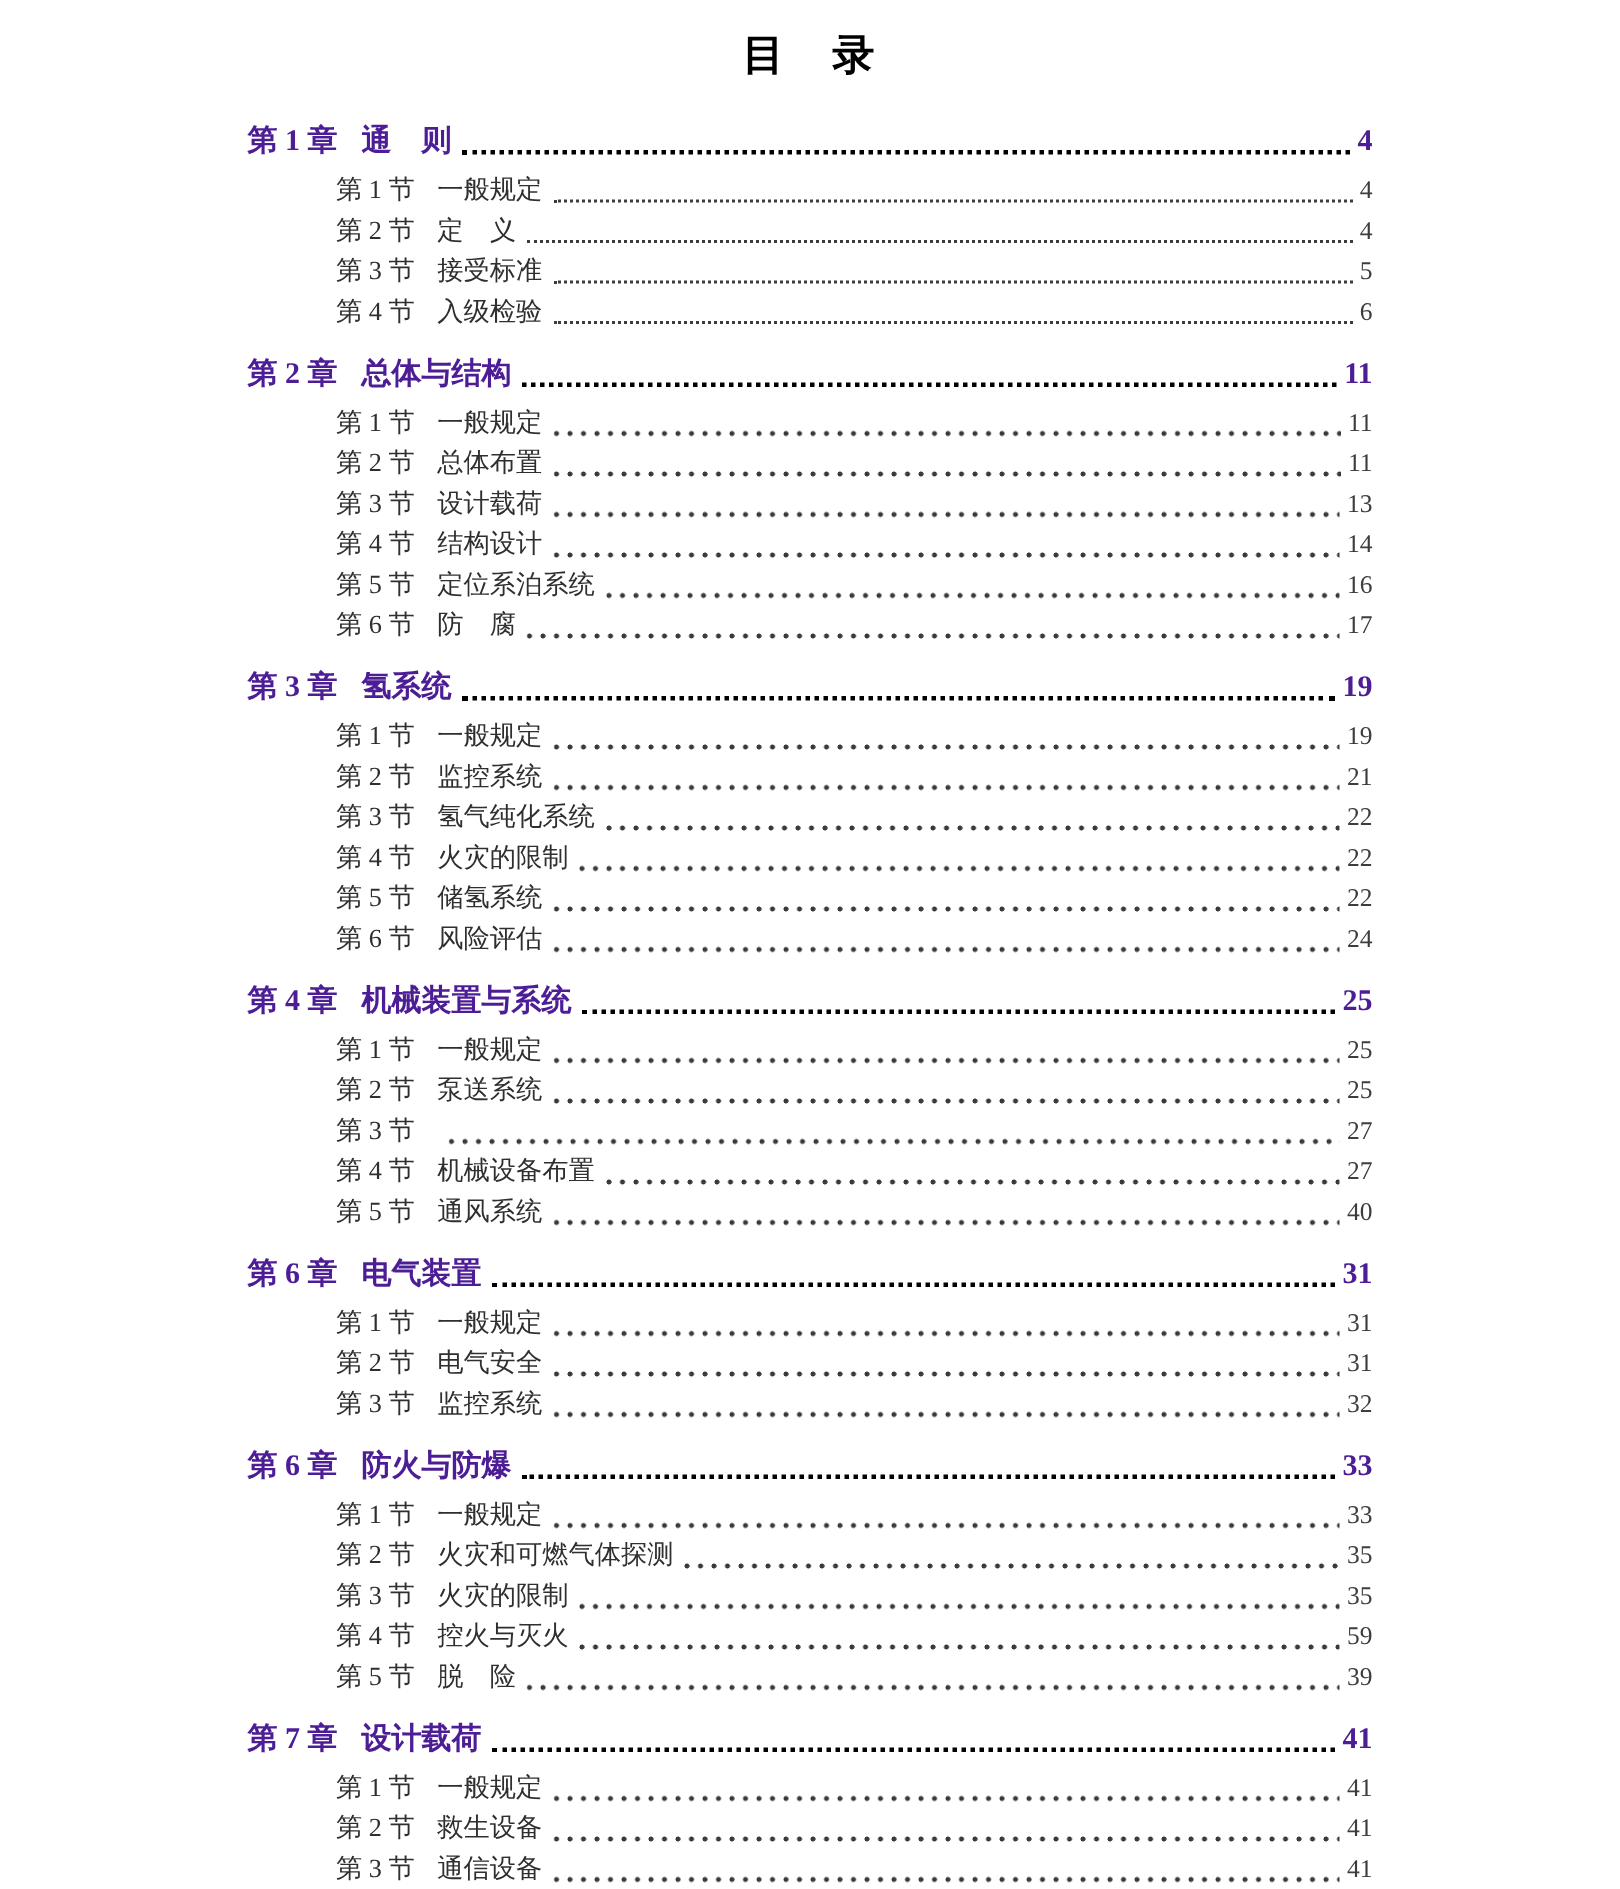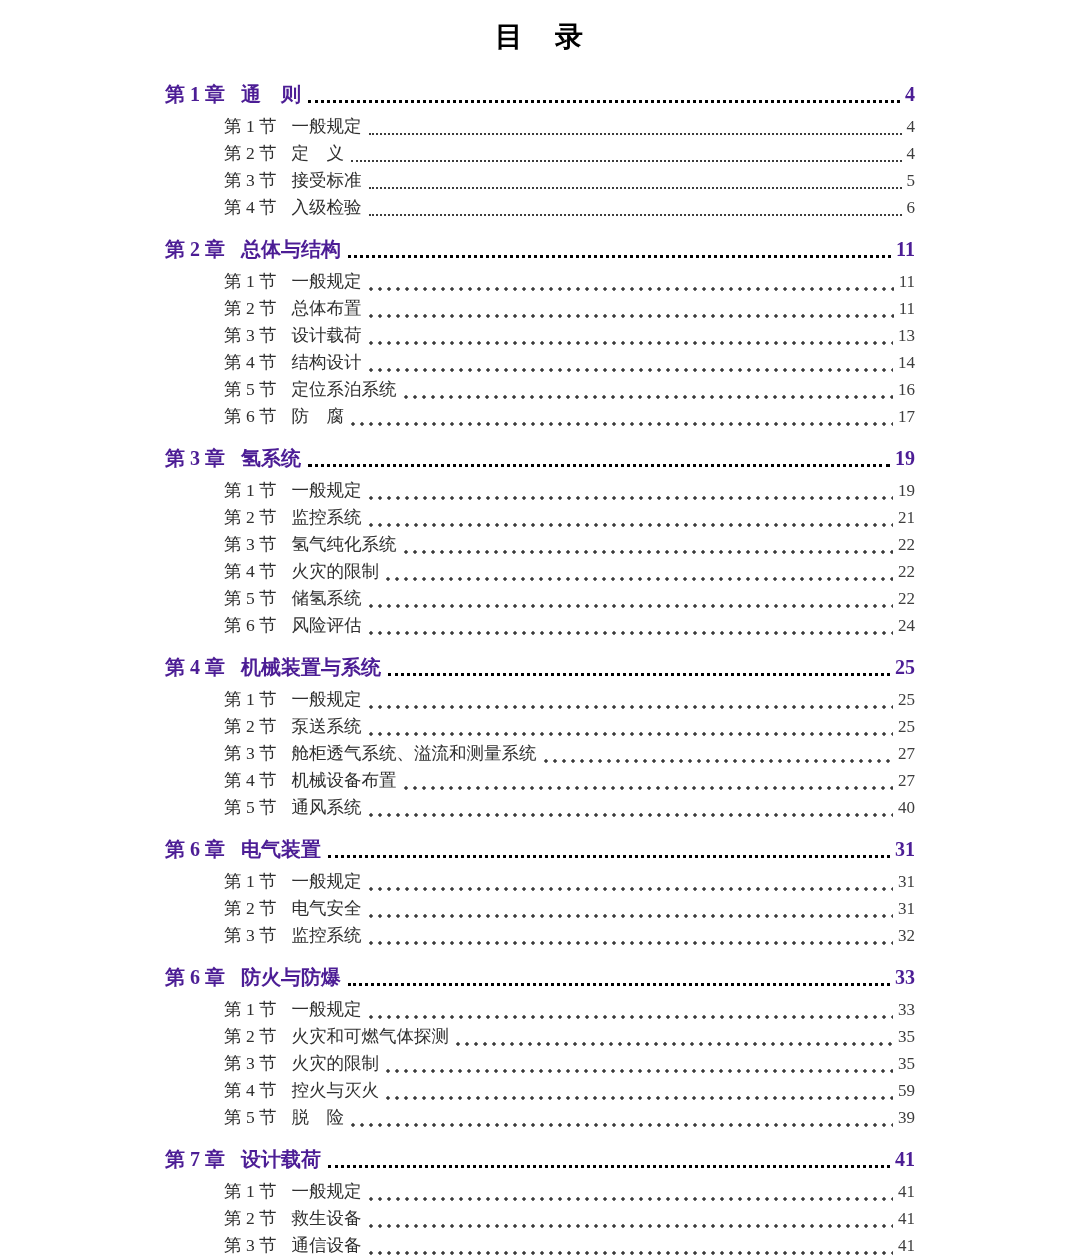--- a/index.html
+++ b/index.html
@@ -209,21 +209,20 @@
         <span class="pnum">25</span>
       </div>
       <div class="toc-row section-row">
         <span class="label">第 2 节</span>
         <span class="titletext">泵送系统</span>
         <span class="leader spaced"></span>
         <span class="pnum">25</span>
       </div>
       <div class="toc-row section-row">
         <span class="label">第 3 节</span>
-        <span class="titletext">舱柜透气系统、溢流和测量系统</span>
         <span class="leader spaced"></span>
         <span class="pnum">27</span>
       </div>
       <div class="toc-row section-row">
         <span class="label">第 4 节</span>
         <span class="titletext">机械设备布置</span>
         <span class="leader spaced"></span>
         <span class="pnum">27</span>
       </div>
       <div class="toc-row section-row">

